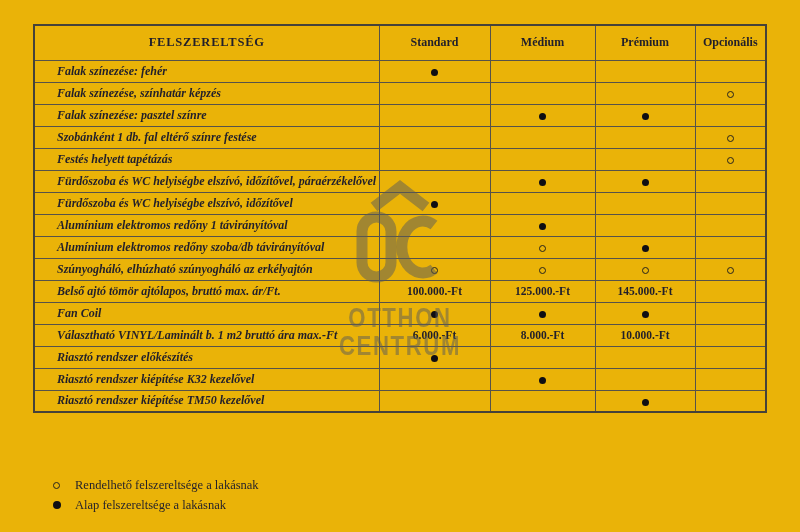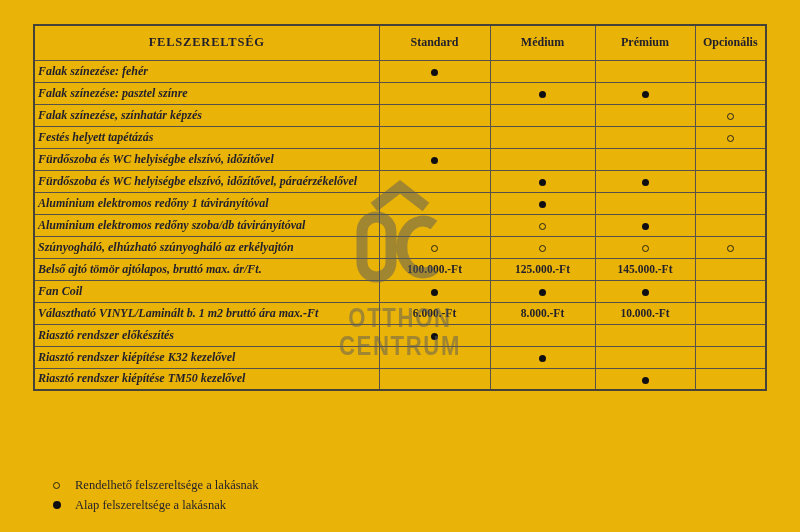--- a/index.html
+++ b/index.html
@@ -28,21 +28,21 @@
   tbody tr { height: 22px; }
   th.feature-head {
     font-size: 12.5px; font-weight: bold;
     letter-spacing: 0.8px; text-align: center;
   }
   th.tier-head {
     font-size: 12px; font-weight: bold; text-align: center; margin-left: 13px;
   }
   td.label {
     font-size: 12px; font-weight: bold; font-style: italic;
-    padding: 0 4px 0 3px;
+    padding: 0 4px 0 22px;
     white-space: nowrap; overflow: hidden;
   }
   td.cell {
     text-align: center;
     font-size: 11.5px; font-weight: bold;
   }
   .dot {
     display: inline-block; width: 7px; height: 7px;
     border-radius: 50%; background: #0f0e13;
     vertical-align: middle;
@@ -108,52 +108,59 @@
     </thead>
     <tbody>
         <tr>
           <td class="label">Falak színezése: fehér</td>
           <td class="cell"><span class="dot"></span></td>
           <td class="cell"></td>
           <td class="cell"></td>
           <td class="cell"></td>
         </tr>
         <tr>
+          <td class="label">Falak színezése, színhatár képzés</td>
+          <td class="cell"></td>
+          <td class="cell"></td>
+          <td class="cell"></td>
+          <td class="cell"><span class="ring"></span></td>
+        </tr>
+        <tr>
           <td class="label">Falak színezése: pasztel színre</td>
           <td class="cell"></td>
           <td class="cell"><span class="dot"></span></td>
           <td class="cell"><span class="dot"></span></td>
           <td class="cell"></td>
         </tr>
         <tr>
-          <td class="label">Falak színezése, színhatár képzés</td>
+          <td class="label">Szobánként 1 db. fal eltérő színre festése</td>
           <td class="cell"></td>
           <td class="cell"></td>
           <td class="cell"></td>
           <td class="cell"><span class="ring"></span></td>
         </tr>
         <tr>
           <td class="label">Festés helyett tapétázás</td>
           <td class="cell"></td>
           <td class="cell"></td>
           <td class="cell"></td>
           <td class="cell"><span class="ring"></span></td>
         </tr>
         <tr>
+          <td class="label">Fürdőszoba és WC helyiségbe elszívó, időzítővel, páraérzékelővel</td>
+          <td class="cell"></td>
+          <td class="cell"><span class="dot"></span></td>
+          <td class="cell"><span class="dot"></span></td>
+          <td class="cell"></td>
+        </tr>
+        <tr>
           <td class="label">Fürdőszoba és WC helyiségbe elszívó, időzítővel</td>
           <td class="cell"><span class="dot"></span></td>
           <td class="cell"></td>
           <td class="cell"></td>
-          <td class="cell"></td>
-        </tr>
-        <tr>
-          <td class="label">Fürdőszoba és WC helyiségbe elszívó, időzítővel, páraérzékelővel</td>
-          <td class="cell"></td>
-          <td class="cell"><span class="dot"></span></td>
-          <td class="cell"><span class="dot"></span></td>
           <td class="cell"></td>
         </tr>
         <tr>
           <td class="label">Alumínium elektromos redőny 1 távirányítóval</td>
           <td class="cell"></td>
           <td class="cell"><span class="dot"></span></td>
           <td class="cell"></td>
           <td class="cell"></td>
         </tr>
         <tr>

